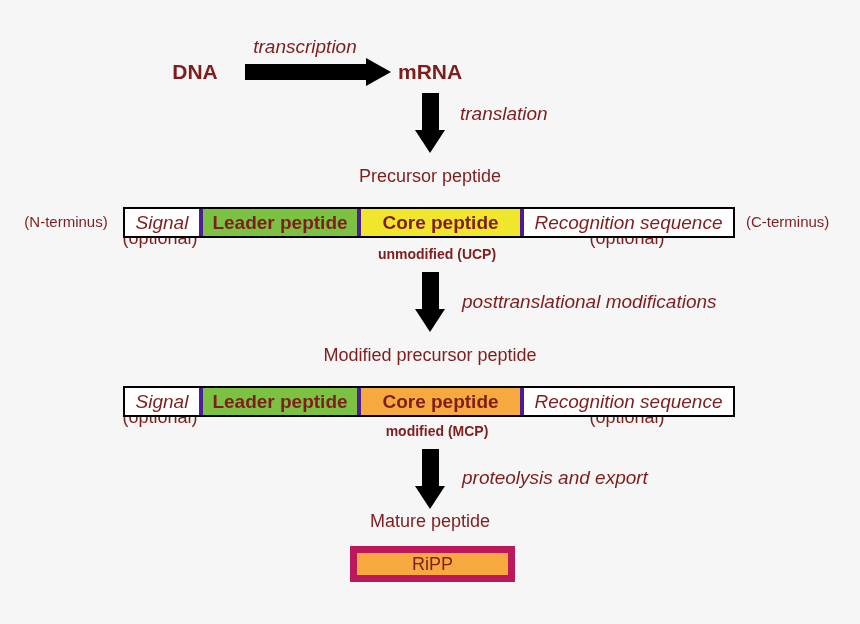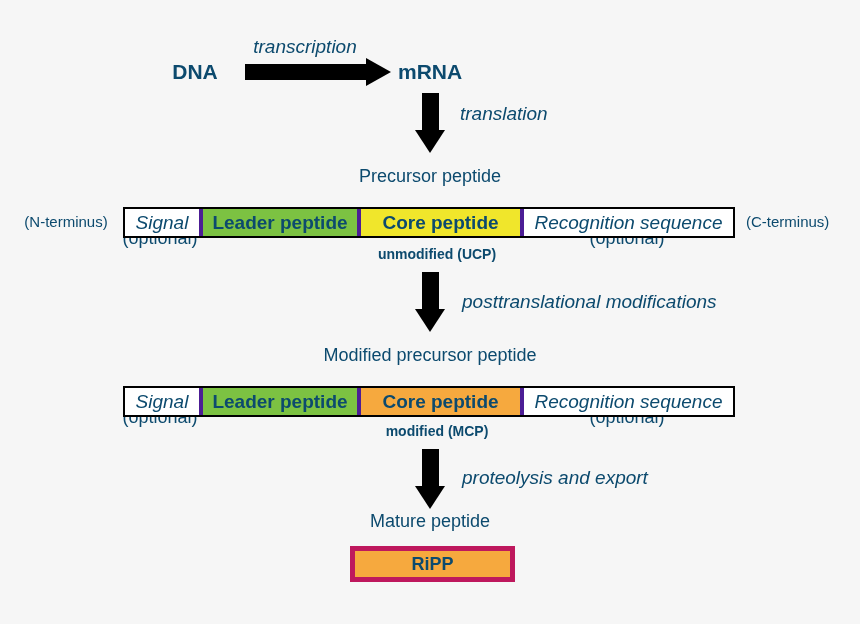--- a/index.html
+++ b/index.html
@@ -1,18 +1,18 @@
 <!DOCTYPE html>
 <html><head>
 <meta charset="utf-8">
 <style>
   html,body{margin:0;padding:0;}
   .canvas{
     position:relative;width:860px;height:624px;background:#f6f6f6;
-    font-family:"Liberation Sans",sans-serif;color:#0c4a6e;overflow:hidden;
+    font-family:"Liberation Sans",sans-serif;color:#7f1d1d;overflow:hidden;
   }
   .abs{position:absolute;}
   .center{text-align:center;}
   .right{text-align:center;}
 
   .big-label{font-size:21px;font-weight:bold;line-height:24px;}
   .title{font-size:18px;font-weight:normal;line-height:20px;}
   .process{font-size:19px;font-style:italic;line-height:22px;}
   .optional{font-size:18px;line-height:15px;margin-top:44px;}
   .terminus{font-size:15px;line-height:18px;}
@@ -43,21 +43,21 @@
   .v-shaft{background:#000;width:17px;height:37px;}
   .v-head{
     width:0;height:0;
     border-left:15px solid transparent;border-right:15px solid transparent;
     border-top:23px solid #000;
   }
 
   .ripp-box{
     display:flex;align-items:center;justify-content:center;
     width:165px;height:36px;box-sizing:border-box;
-    border:5px solid #be185d;font-size:18px;font-weight:bold;
+    border:7px solid #be185d;font-size:18px;font-weight:normal;
   }
 </style>
 </head>
 <body>
 
 <div class="canvas" style="background-color: rgb(246, 246, 246);">
 
   <div class="abs process center" style="left:230px;top:36px;width:150px;">transcription</div>
   <div class="abs big-label right" style="left:158px;top:60px;width:74px;">DNA</div>
   <div class="abs h-shaft" style="left:245px;top:64px;"></div>

